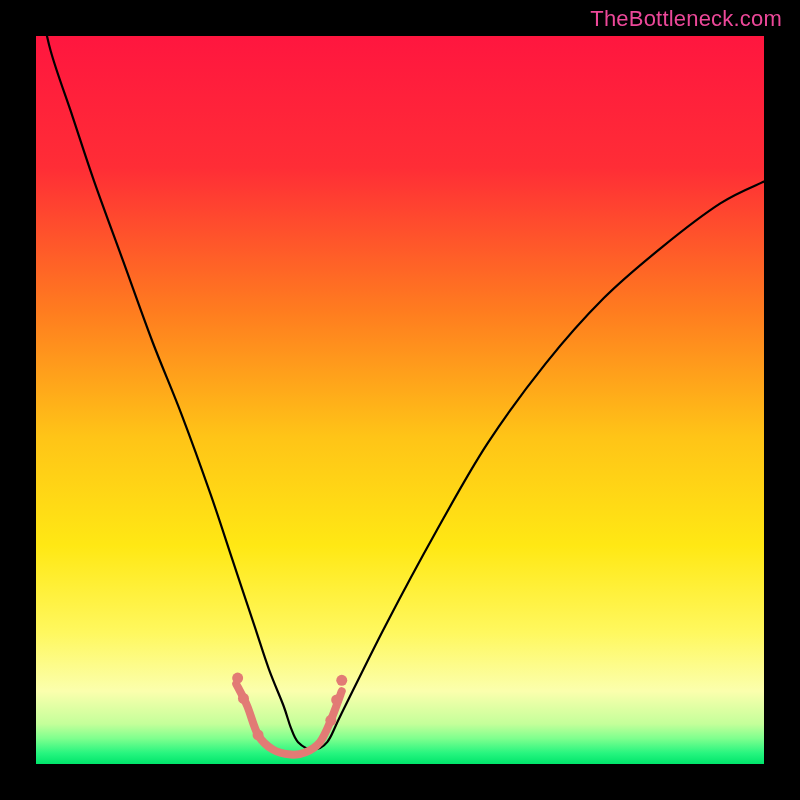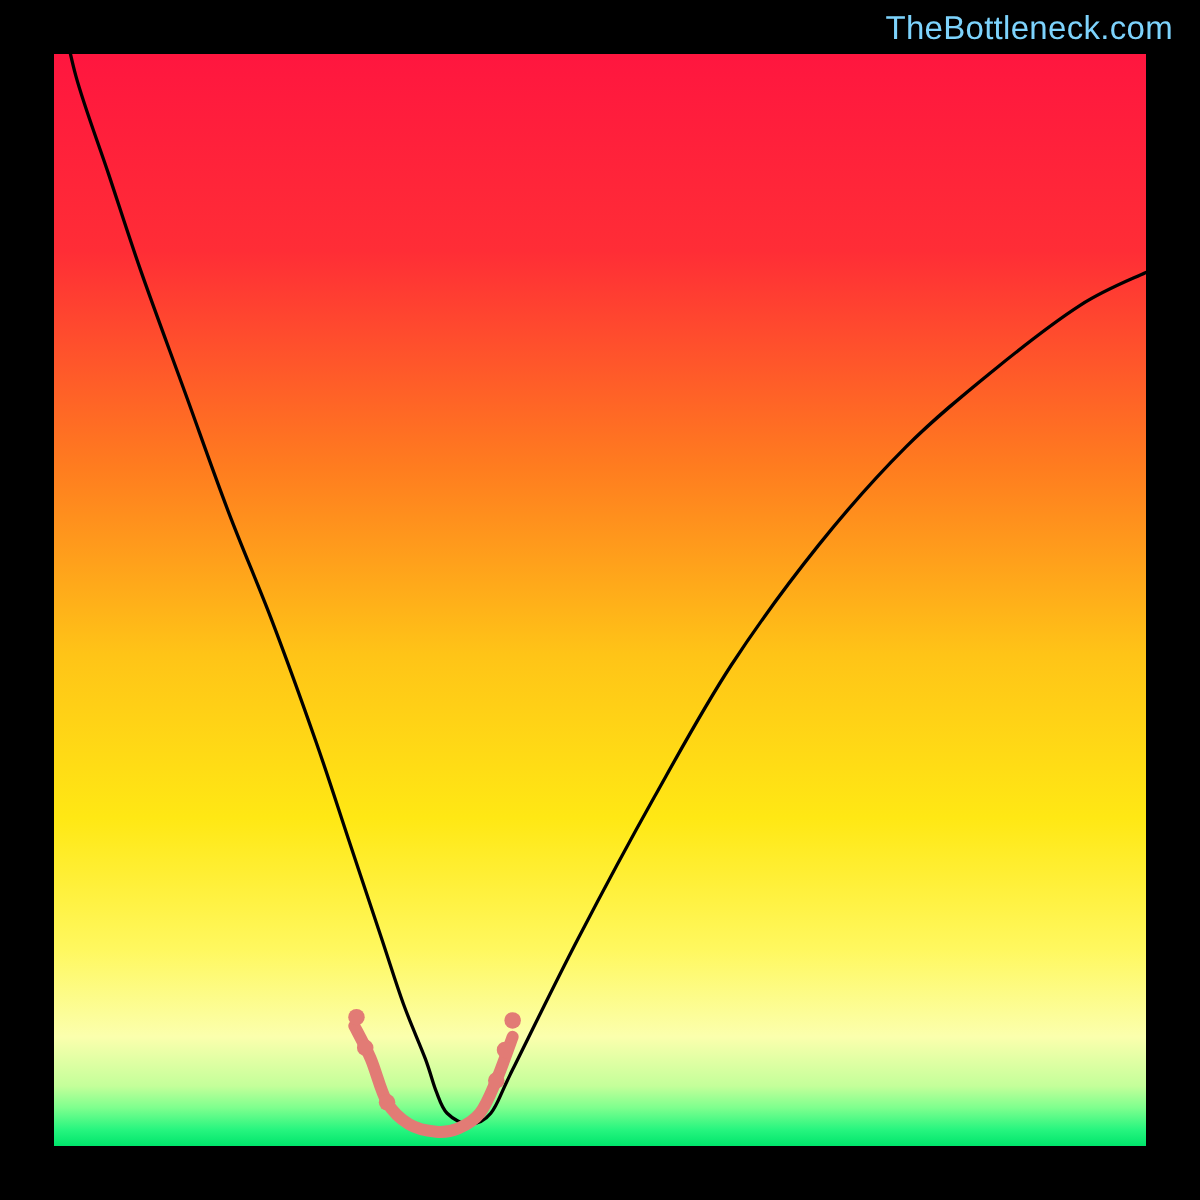--- a/index.html
+++ b/index.html
@@ -32,21 +32,21 @@
     top: 0;
     width: 100%;
     height: 100%;
   }
   .watermark {
     position: absolute;
     top: 6px;
     right: 18px;
     font-family: Arial, Helvetica, sans-serif;
     font-size: 22px;
-    color: #7dd3fc;
+    color: #ec4899;
     letter-spacing: 0.2px;
     font-weight: 500;
   }
   svg.curves {
     position: absolute;
     left: 0;
     top: 0;
     width: 100%;
     height: 100%;
   }

